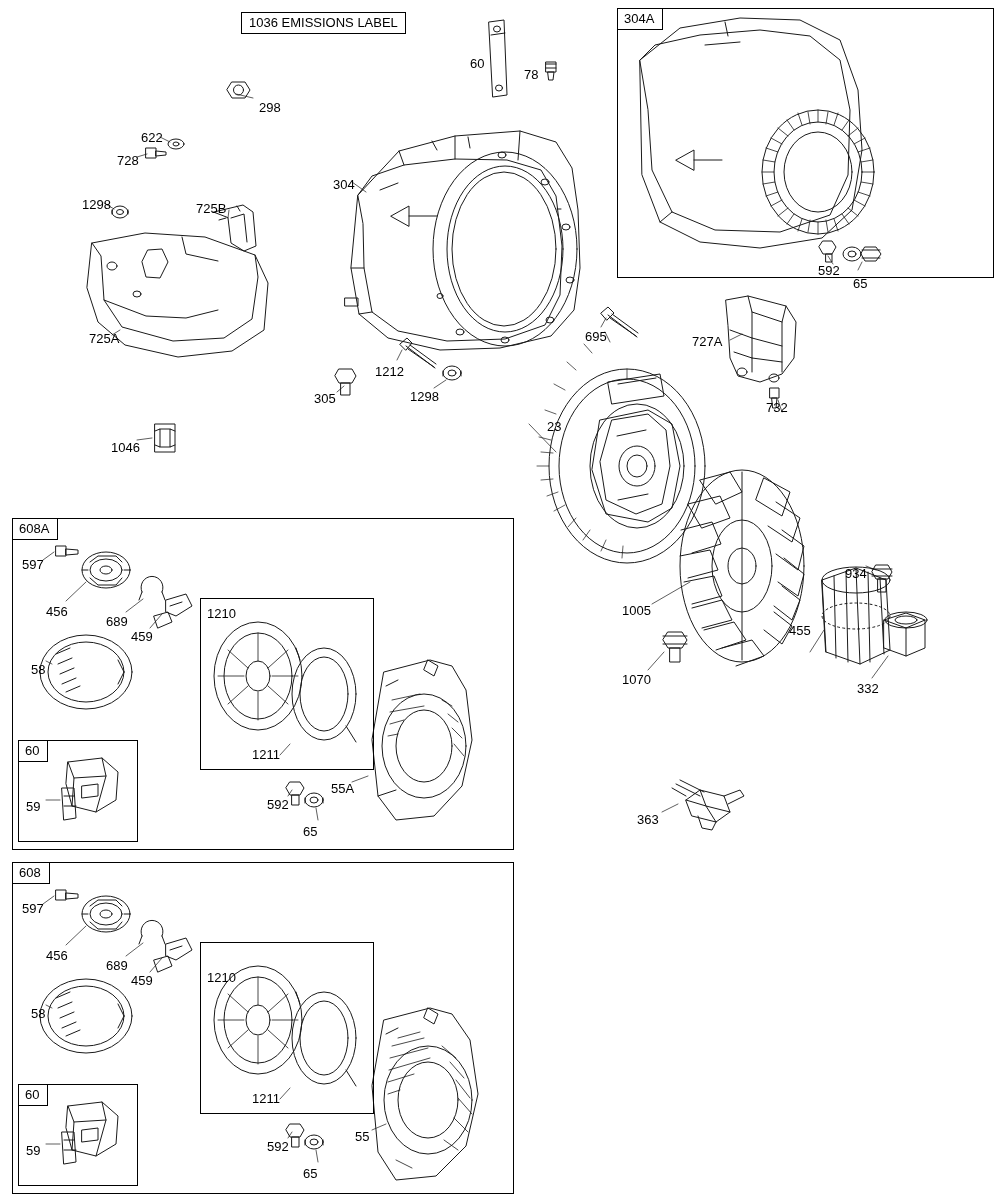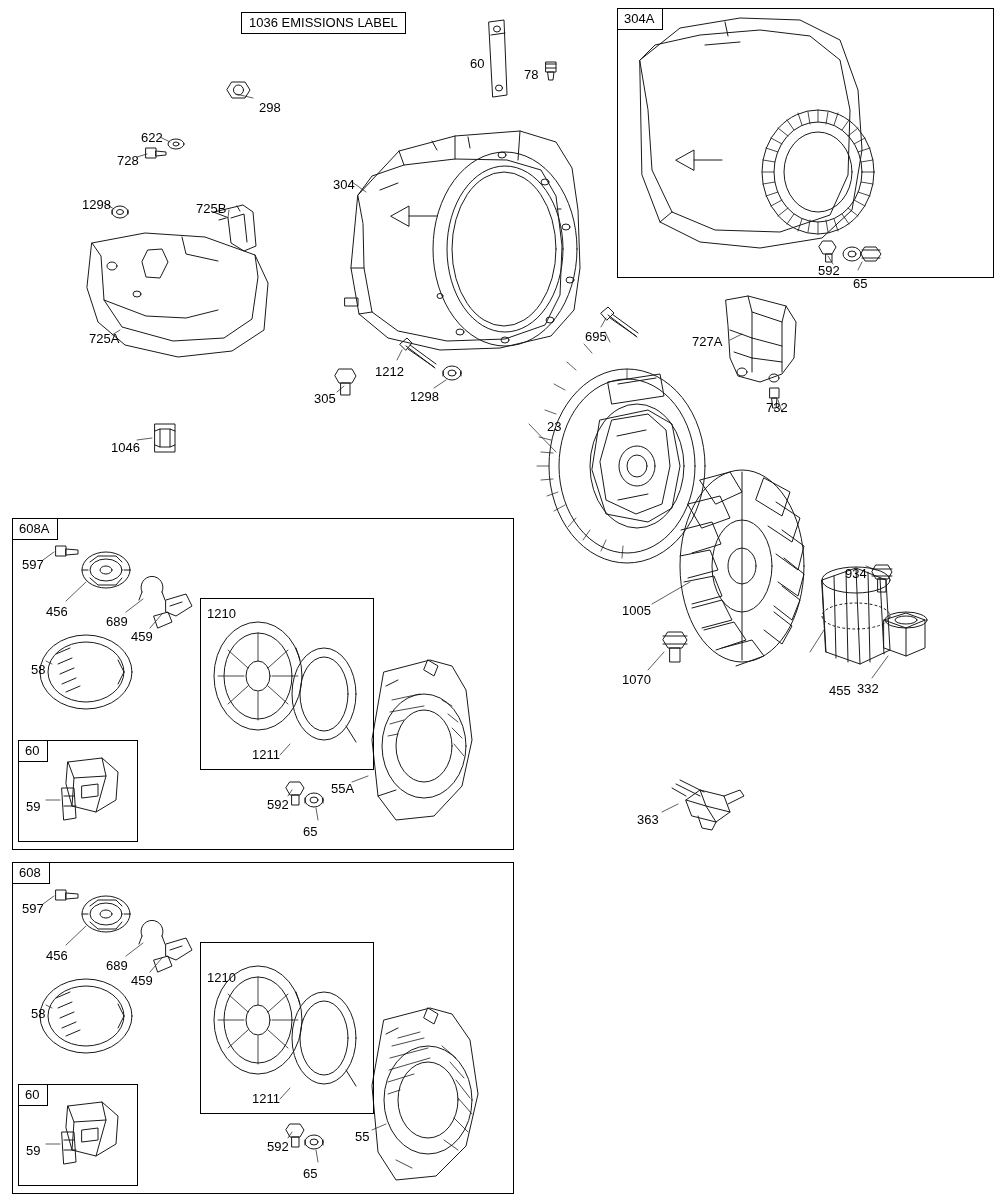--- a/index.html
+++ b/index.html
@@ -499,21 +499,21 @@
   <div class="label" style="left:511px; top:420px;margin-left:36px;">23</div>
   <div class="label" style="left:111px; top:441px;">1046</div>
   <div class="label" style="left:22px; top:558px;">597</div>
   <div class="label" style="left:845px; top:567px;">934</div>
   <div class="label" style="left:46px; top:605px;">456</div>
   <div class="label" style="left:106px; top:615px;">689</div>
   <div class="label" style="left:622px; top:604px;">1005</div>
   <div class="label" style="left:207px; top:607px;">1210</div>
   <div class="label" style="left:131px; top:630px;">459</div>
   <div class="label" style="left:31px; top:663px;">58</div>
-  <div class="label" style="left:789px; top:684px;margin-left:40px;">455</div>
+  <div class="label" style="left:789px; top:624px;">455</div>
   <div class="label" style="left:622px; top:673px;">1070</div>
   <div class="label" style="left:857px; top:682px;">332</div>
   <div class="label" style="left:252px; top:748px;">1211</div>
   <div class="label" style="left:331px; top:782px;">55A</div>
   <div class="label" style="left:267px; top:798px;">592</div>
   <div class="label" style="left:26px; top:800px;">59</div>
   <div class="label" style="left:637px; top:813px;">363</div>
   <div class="label" style="left:303px; top:825px;">65</div>
   <div class="label" style="left:22px; top:902px;">597</div>
   <div class="label" style="left:46px; top:949px;">456</div>

